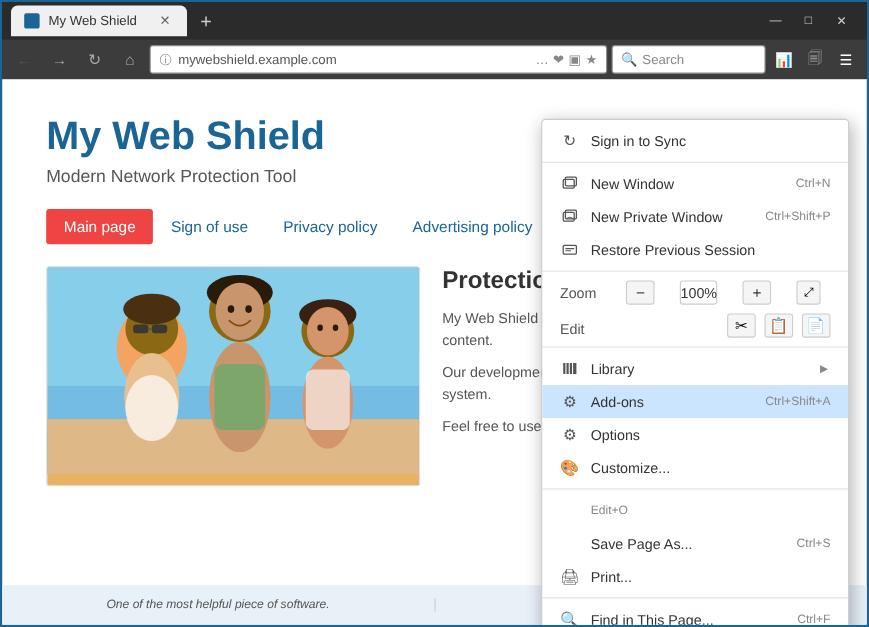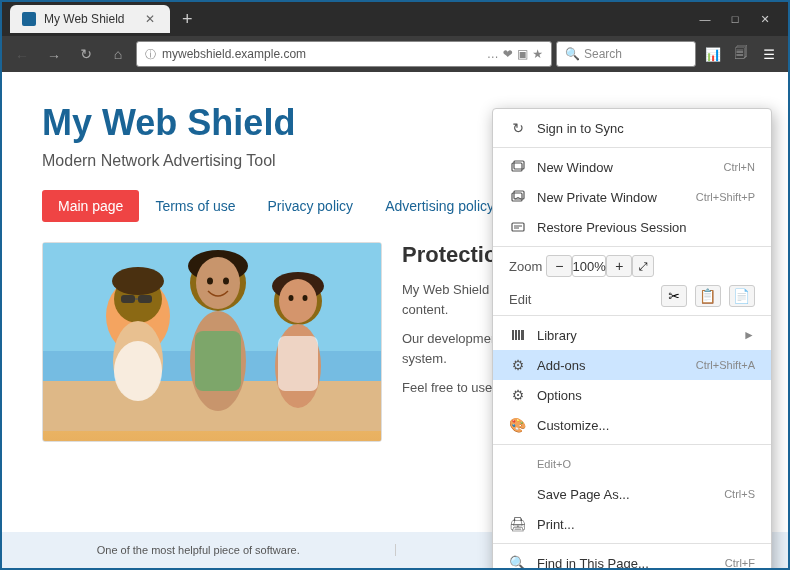--- a/index.html
+++ b/index.html
@@ -41,34 +41,34 @@
     .content-area { display: flex; gap: 20px; }
     .hero-image { width: 340px; height: 200px; background: linear-gradient(135deg, #87ceeb 0%, #b0d4e8 30%, #f5e6d3 60%, #d4a574 100%); border: 1px solid #ddd; border-radius: 3px; overflow: hidden; display: flex; align-items: flex-end; justify-content: center; flex-shrink: 0; }
     .hero-text-area { flex: 1; }
     .hero-heading { font-size: 22px; color: #333; font-weight: bold; margin-bottom: 12px; }
     .hero-para { font-size: 13px; color: #555; line-height: 1.5; margin-bottom: 10px; }
 
     
     .people-silhouette { width: 100%; height: 100%; background: linear-gradient(to bottom, #87ceeb 0%, #b8d4e8 40%, #f0c070 70%, #e8b060 100%); position: relative; display: flex; align-items: flex-end; justify-content: center; padding-bottom: 10px; }
 
     
-    .testimonial-bar { position: absolute; bottom: 0; left: 0; right: 0; background: #e8f0f8; height: 36px; display: flex; align-items: center; }
+    .testimonial-bar { position: absolute; bottom: 0; left: 0; right: 0; background: #e8f0f8; height: 36px; display: flex; align-items: center; font-style: italic; }
     .testimonial-item { flex: 1; text-align: center; font-size: 11px; color: #555; border-right: 1px solid #ccc; padding: 0 10px; }
     .testimonial-item:last-child { border-right: none; }
 
     
     .context-menu { position: absolute; top: 36px; right: 16px; width: 280px; background: #fff; border: 1px solid #ccc; border-radius: 4px; box-shadow: 2px 4px 16px rgba(0,0,0,0.3); z-index: 1000; padding: 4px 0; font-size: 13px; }
     .menu-item { display: flex; align-items: center; padding: 6px 16px; cursor: pointer; color: #333; gap: 10px; }
     .menu-item .label { flex: 1; }
     .menu-item .shortcut { color: #888; font-size: 11px; }
     .menu-item .arrow { color: #888; font-size: 12px; margin-left: auto; }
     .menu-item.highlighted { background: #cce5ff; }
     .menu-separator { height: 1px; background: #e0e0e0; margin: 4px 0; }
     .menu-icon { width: 18px; height: 18px; display: flex; align-items: center; justify-content: center; color: #555; font-size: 14px; flex-shrink: 0; }
-    .zoom-row { display: flex; align-items: center; padding: 4px 16px; gap: 0; }
+    .zoom-row { display: flex; align-items: center; padding: 4px 16px; gap: 23px; }
     .zoom-label { color: #555; font-size: 13px; margin-right: 4px; }
     .zoom-btn { width: 26px; height: 22px; border: 1px solid #ccc; border-radius: 3px; background: #f5f5f5; display: flex; align-items: center; justify-content: center; cursor: pointer; font-size: 14px; color: #333; }
     .zoom-value { width: 34px; height: 22px; border: 1px solid #ccc; border-radius: 3px; display: flex; align-items: center; justify-content: center; font-size: 13px; color: #333; }
     .zoom-expand { width: 22px; height: 22px; border: 1px solid #ccc; border-radius: 3px; background: #f5f5f5; display: flex; align-items: center; justify-content: center; cursor: pointer; font-size: 11px; }
     .edit-row { display: flex; align-items: flex-end; padding: 4px 16px; gap: 8px; }
     .edit-label { color: #555; font-size: 13px; margin-right: auto; }
     .edit-icon-btn { width: 26px; height: 22px; border: 1px solid #ccc; border-radius: 3px; background: #f5f5f5; display: flex; align-items: center; justify-content: center; cursor: pointer; font-size: 14px; }
 
     
     .page-bg-logo { position: absolute; right: 20px; top: 20px; opacity: 0.06; font-size: 120px; color: #1a6496; font-weight: bold; pointer-events: none; }
@@ -115,25 +115,25 @@
       <div class="toolbar-icon">📊</div>
       <div class="toolbar-icon">🗐</div>
       <div class="toolbar-icon active">☰</div>
     </div>
   </div>
 
   <div class="page-content">
     <div class="page-inner">
       <div class="page-bg-logo">✷</div>
       <h1 class="site-title">My Web Shield</h1>
-      <p class="site-subtitle">Modern Network Advertising Tool</p>
+      <p class="site-subtitle">Modern Network Protection Tool</p>
 
       <nav class="nav-menu">
         <a class="nav-menu-item active">Main page</a>
-        <a class="nav-menu-item">Terms of use</a>
+        <a class="nav-menu-item">Sign of use</a>
         <a class="nav-menu-item">Privacy policy</a>
         <a class="nav-menu-item">Advertising policy</a>
       </nav>
 
       <div class="content-area">
         <div class="hero-image">
           <div class="people-silhouette">
 
             <svg width="340" height="200" xmlns="http://www.w3.org/2000/svg">
 

